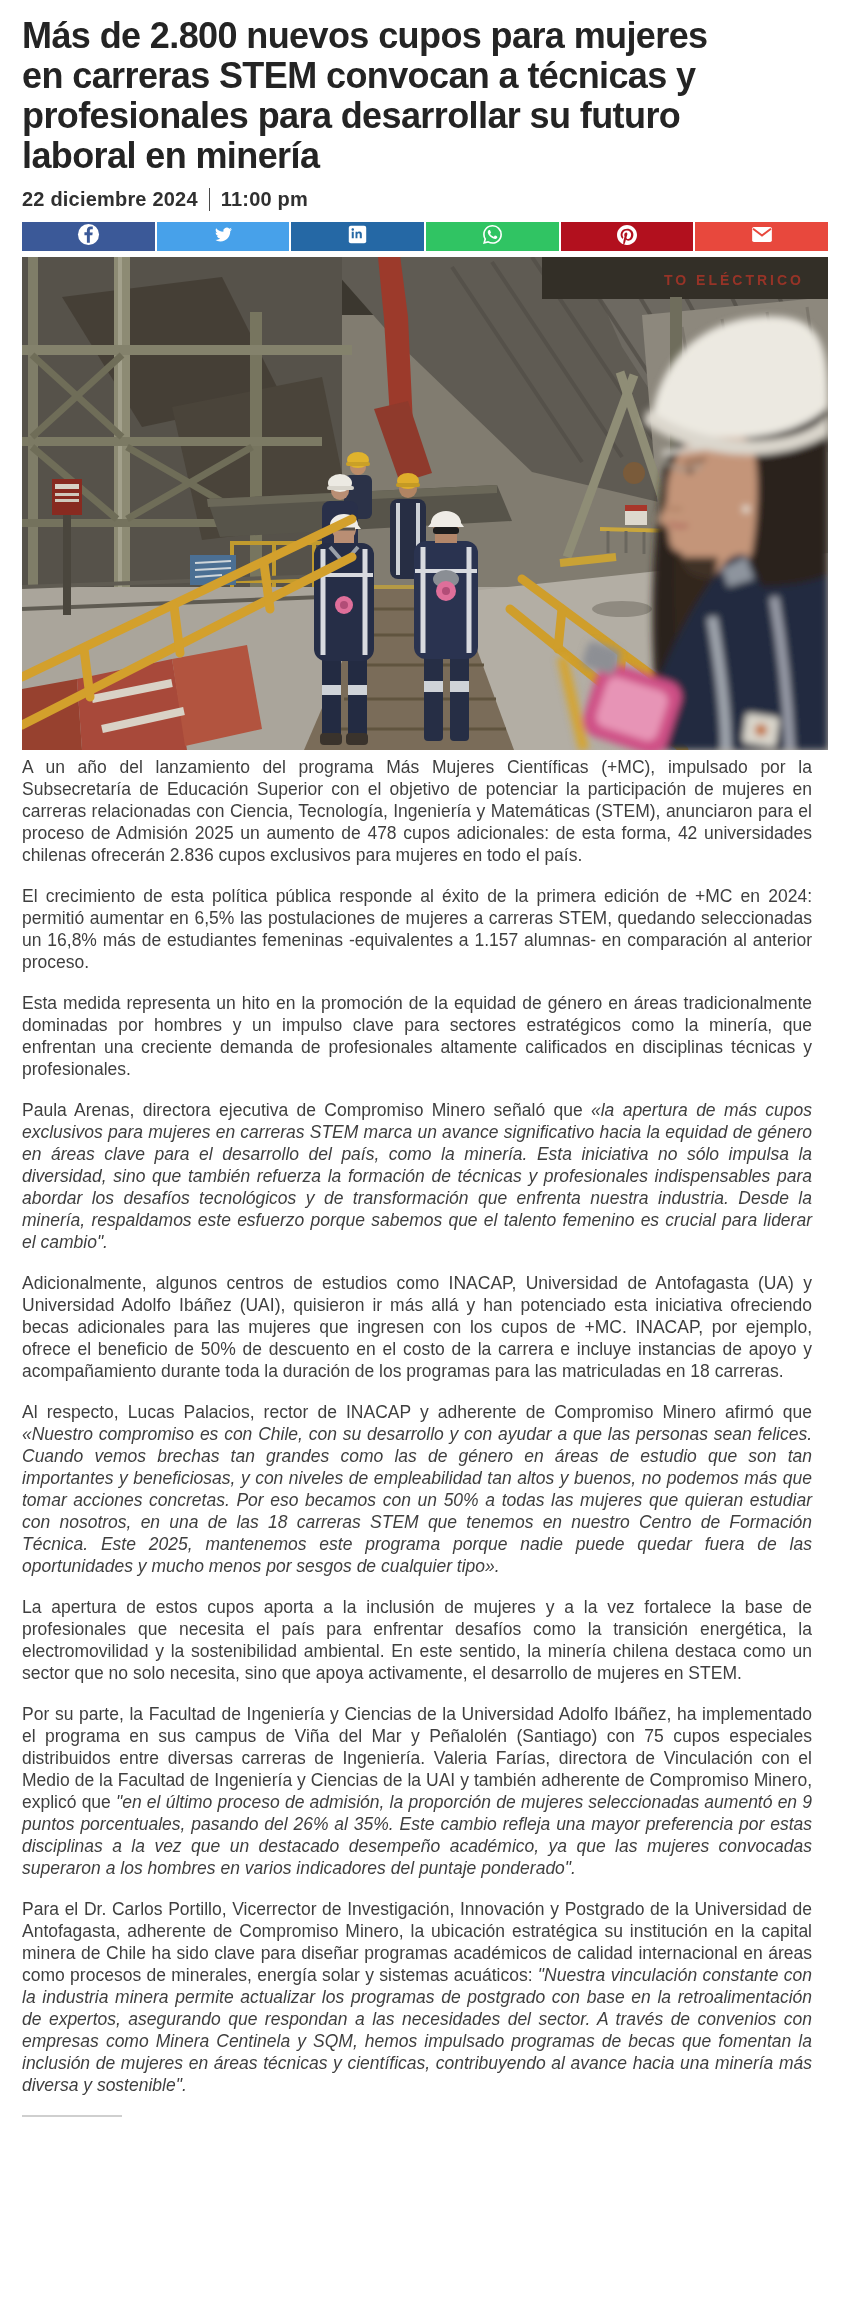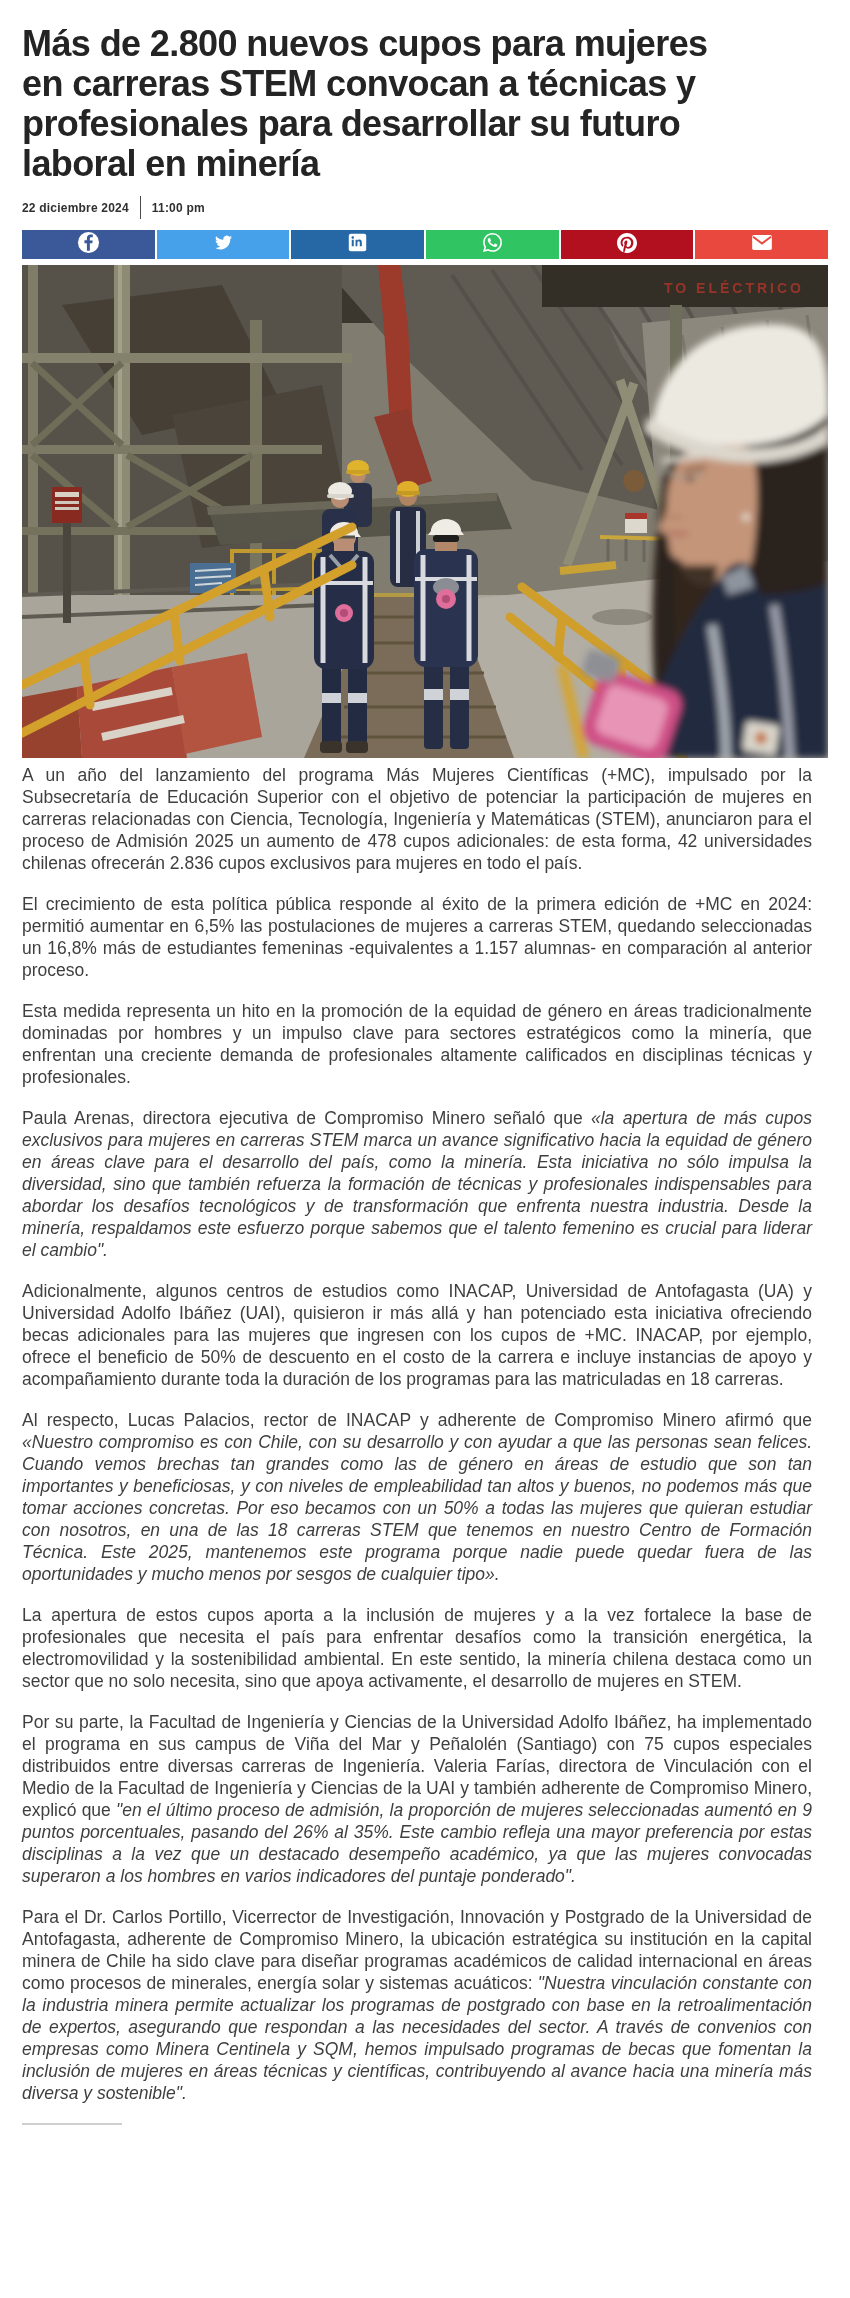--- a/index.html
+++ b/index.html
@@ -1,20 +1,20 @@
 <!DOCTYPE html>
 <html lang="es"><head>
 <meta charset="utf-8">
 <style>
   html,body{margin:0;padding:0;background:#fff;}
   body{width:850px;font-family:"Liberation Sans",sans-serif;}
   .wrap{padding:8px 22px 26px 22px;}
   h1{font-family:"Liberation Sans",sans-serif;font-weight:bold;font-size:36px;line-height:40px;
-     color:#242424;letter-spacing:-0.6px;margin:16px 0 12px 0;max-width:732px;}
-  .meta{display:flex;align-items:center;font-size:12px;font-weight:bold;color:#303030;
+     color:#242424;letter-spacing:-0.6px;margin:8px 0 12px 0;max-width:732px;}
+  .meta{display:flex;align-items:center;font-size:20px;font-weight:bold;color:#303030;
         margin:0 0 11px 0;letter-spacing:0.2px;}
   .meta .sep{width:1px;height:23px;background:#4a4a4a;margin:0 11px;}
   .share{display:flex;gap:2px;margin:0 0 6px 0;width:806px;}
   .share a{flex:1;height:29px;display:flex;align-items:center;justify-content:center;
            text-decoration:none;cursor:pointer;}
   .photo{width:806px;height:493px;display:block;}
   article{padding-top:6px;}
   article p{font-size:17.5px;line-height:22px;color:#3f3f3f;text-align:justify;
             margin:0 16px 19px 0;}
   article em{}

